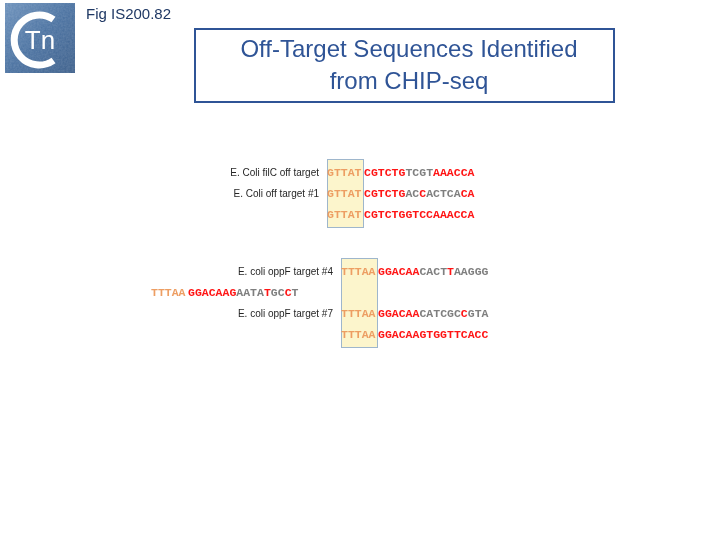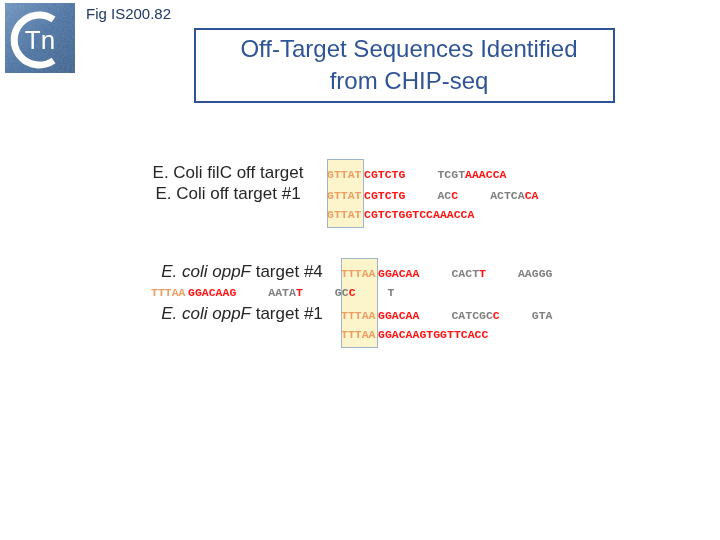--- a/index.html
+++ b/index.html
@@ -47,37 +47,37 @@
     z-index:0;
   }
   .seq-row{
     position:relative;z-index:1;
     display:flex;align-items:baseline;
     height:21px;line-height:21px;
     white-space:pre;
   }
   .row-label{
     width:182px;padding-right:8px;
-    text-align:center;
-    font-size:17px;color:#262626;
+    text-align:right;
+    font-size:10px;color:#262626;
     font-family:"Liberation Sans", sans-serif;
   }
-  .row-label .it{font-style:italic;margin-top:12px;}
+  .row-label .it{margin-top:12px;}
   .prefix-cell{
     width:37px;
     font-family:"Liberation Mono", monospace;
     font-weight:bold;font-size:11.5px;
     color:var(--seq_orange);
   }
   .seq-cells{
     font-family:"Liberation Mono", monospace;
     font-weight:bold;font-size:11.5px;
   }
   .seg-red{color:var(--seq_red);}
-  .seg-gray{color:var(--seq_gray);margin-left:32px;}
+  .seg-gray{color:var(--seq_gray);}
 
   
   #footer{
     position:absolute;right:6px;top:520px;
     font-size:11.5px;color:#000000;
     white-space:pre;
   }
   #footer a{color:var(--link_blue);text-decoration:underline;cursor:pointer;}
 </style>
 </head>
@@ -116,18 +116,18 @@
   <div id="group-filc" class="seq-group">
       <div class="highlight-box"></div>
       <div class="seq-row"><span class="row-label"><span>E. Coli filC off target</span></span><span class="prefix-cell">GTTAT</span><span class="seq-cells"><span class="seg-red">CGTCTG</span><span class="seg-gray">TCGT</span><span class="seg-red">AAACCA</span></span></div>
       <div class="seq-row"><span class="row-label"><span>E. Coli off target #1</span></span><span class="prefix-cell">GTTAT</span><span class="seq-cells"><span class="seg-red">CGTCTG</span><span class="seg-gray">AC</span><span class="seg-red">C</span><span class="seg-gray">ACTCA</span><span class="seg-red">CA</span></span></div>
       <div class="seq-row"><span class="row-label"></span><span class="prefix-cell">GTTAT</span><span class="seq-cells"><span class="seg-red">CGTCTGGTCCAAACCA</span></span></div>
     </div>
   <div id="group-oppf" class="seq-group">
       <div class="highlight-box"></div>
       <div class="seq-row"><span class="row-label"><span class="it">E. coli oppF</span><span> target #4</span></span><span class="prefix-cell">TTTAA</span><span class="seq-cells"><span class="seg-red">GGACAA</span><span class="seg-gray">CACT</span><span class="seg-red">T</span><span class="seg-gray">AAGGG</span></span></div>
       <div class="seq-row"><span class="prefix-cell">TTTAA</span><span class="seq-cells"><span class="seg-red">GGACAAG</span><span class="seg-gray">AATA</span><span class="seg-red">T</span><span class="seg-gray">GC</span><span class="seg-red">C</span><span class="seg-gray">T</span></span></div>
-      <div class="seq-row"><span class="row-label"><span class="it">E. coli oppF</span><span> target #1</span></span><span class="prefix-cell">TTTAA</span><span class="seq-cells"><span class="seg-red">GGACAA</span><span class="seg-gray">CATCGC</span><span class="seg-red">C</span><span class="seg-gray">GTA</span></span></div>
+      <div class="seq-row"><span class="row-label"><span class="it">E. coli oppF</span><span> target #7</span></span><span class="prefix-cell">TTTAA</span><span class="seq-cells"><span class="seg-red">GGACAA</span><span class="seg-gray">CATCGC</span><span class="seg-red">C</span><span class="seg-gray">GTA</span></span></div>
       <div class="seq-row"><span class="row-label"></span><span class="prefix-cell">TTTAA</span><span class="seq-cells"><span class="seg-red">GGACAAGTGGTTCACC</span></span></div>
     </div>
 
 
 </div>
 
 </body></html>

